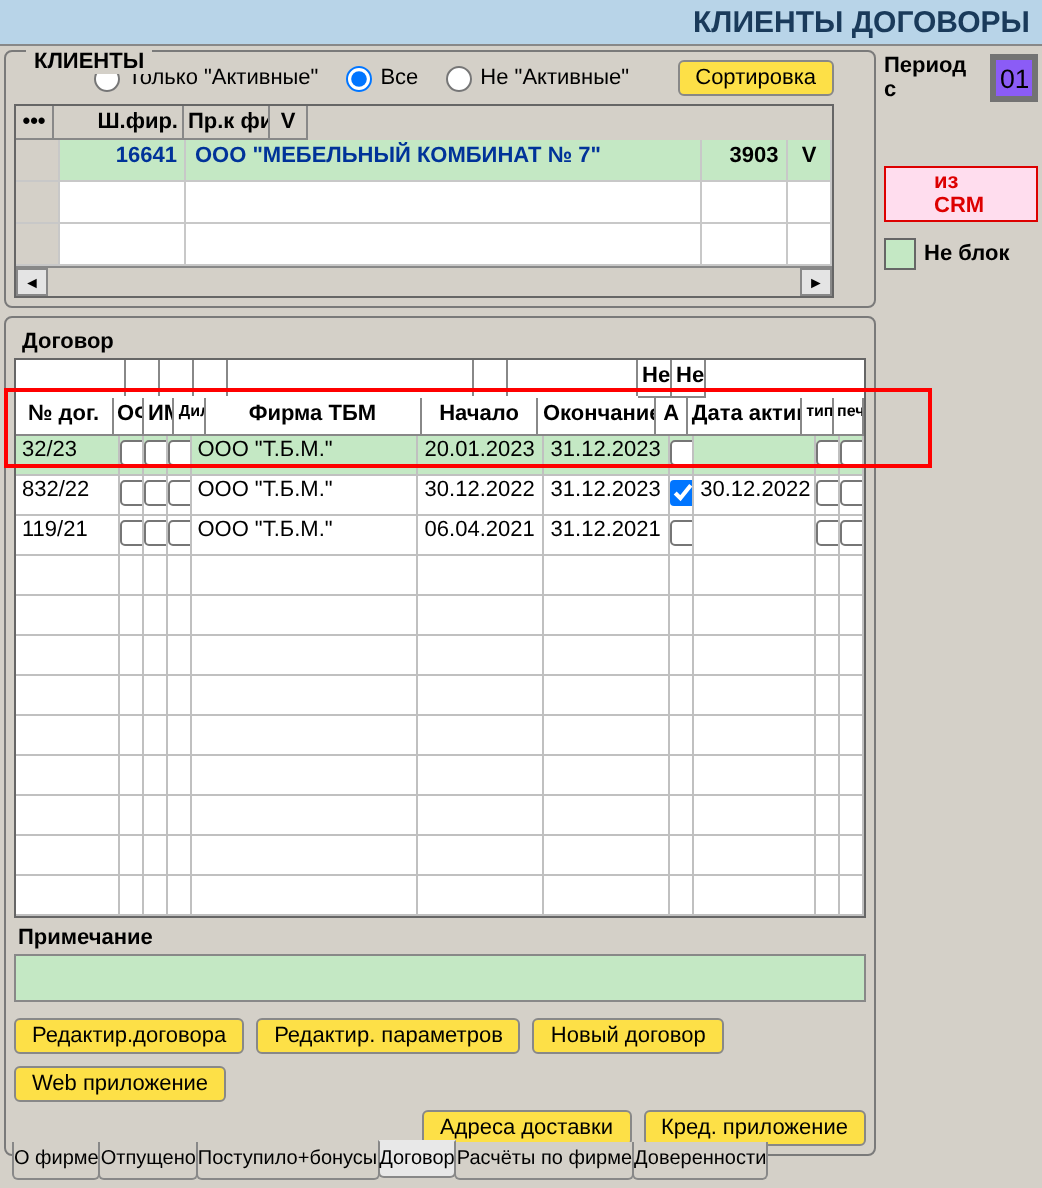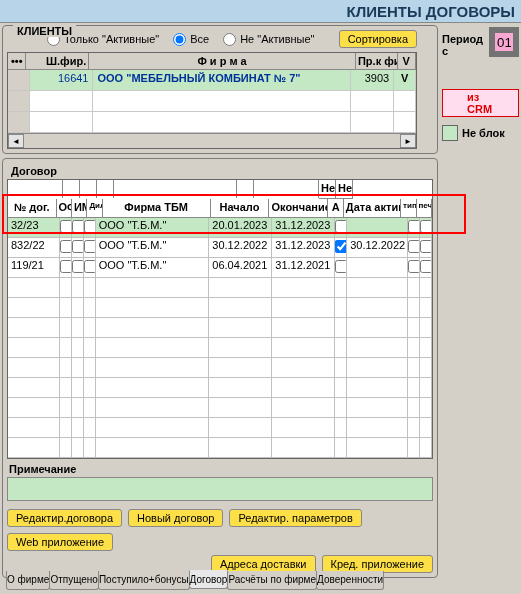--- a/index.html
+++ b/index.html
@@ -8,21 +8,21 @@
 .left{width:436px;padding:2px}
 .right{padding:4px 2px}
 .panel{border:1px solid #7a7a7a;border-radius:4px;background:#d4d0c8;position:relative;margin-bottom:4px;padding:18px 20px 4px 4px}
 .panel-title{position:absolute;top:-1px;left:10px;background:#d4d0c8;padding:0 4px;font-weight:bold;font-size:11px}
 .radio-row{display:flex;align-items:center;gap:2px;margin-top:-14px;margin-left:36px}
 .radio-row label{font-size:11px;margin-right:8px}
 .radio-row input{margin:0 2px 0 4px;vertical-align:middle}
 .sort-btn{margin-left:auto}
 .btn{background:#fde047;border:1px solid #888;border-radius:3px;padding:2px 8px;font-size:11px;cursor:pointer;font-family:inherit}
 .period-row{display:flex;align-items:flex-end;gap:4px;font-size:11px;font-weight:bold}
-.period-input{width:14px;height:16px;border:6px solid #737373;background:#f9a8d4}
+.period-input{width:14px;height:16px;border:3px solid #737373;background:#8b5cf6}
 .crm-btn{border:1.5px solid #d00;color:#d00;background:#fde;padding:1px 24px;font-size:11px;font-weight:bold;margin-top:32px;display:inline-block;cursor:pointer}
 .neblock{display:flex;align-items:center;gap:4px;margin-top:8px;font-size:11px;font-weight:bold}
 .neblock .cb{width:14px;height:14px;background:#c4e8c4;border:1px solid #666}
 .grid{border:1px solid #666;background:#fff}
 .ghead{display:flex;background:#d4d0c8}
 .gh{border-right:1px solid #888;border-bottom:1px solid #888;padding:2px 2px;font-size:11px;font-weight:bold;text-align:center;overflow:hidden;white-space:nowrap}
 .grow{display:flex;height:20px;border-bottom:1px solid #c8c8c8}
 .gc{border-right:1px solid #c8c8c8;padding:2px 4px;font-size:11px;overflow:hidden;white-space:nowrap}
 .grow.green .gc{background:#c4e8c4}
 .client-grid .c0{width:14px;background:#d4d0c8!important}
@@ -79,29 +79,28 @@
       <input type="radio" name="r" checked="" style="">
       <label>Все</label>
       <input type="radio" name="r" style="">
       <label>Не "Активные"</label>
       <button class="btn sort-btn">Сортировка</button>
     </div>
     <div class="grid client-grid" style="margin-top:4px">
       <div class="ghead">
         <div class="gh c0">•••</div>
         <div class="gh c1">Ш.фир.</div>
-        <div class="gh c2">Ф и р м а</div>
         <div class="gh c3">Пр.к фил.</div>
         <div class="gh c4">V</div>
       </div>
       <div class="grow green">
         <div class="gc c0"></div>
-        <div class="gc c1" style="color:#003399;font-weight:normal">16641</div>
+        <div class="gc c1" style="color:#003399;font-weight:bold">16641</div>
         <div class="gc c2" style="color:#003399;font-weight:bold">ООО "МЕБЕЛЬНЫЙ КОМБИНАТ № 7"</div>
-        <div class="gc c3" style="font-weight:normal">3903</div>
+        <div class="gc c3" style="font-weight:bold">3903</div>
         <div class="gc c4" style="font-weight:bold">V</div>
       </div>
       <div class="grow">
             <div class="gc c0"></div>
             <div class="gc c1"></div>
             <div class="gc c2"></div>
             <div class="gc c3"></div>
             <div class="gc c4"></div>
           </div>
       <div class="grow">
@@ -303,22 +302,22 @@
               <div class="cc d8"></div>
               <div class="cc d9 ck"></div>
               <div class="cc d10 ck"></div>
             </div>
           </div>
     </div>
     <div class="note-label">Примечание</div>
     <div class="note-box"></div>
     <div class="btn-row">
       <button class="btn">Редактир.договора</button>
+      <button class="btn">Редактир. параметров</button>
       <button class="btn">Новый договор</button>
-      <button class="btn">Редактир. параметров</button>
       <button class="btn">Web приложение</button>
     </div>
     <div class="btn-row2">
       <button class="btn">Адреса доставки</button>
       <button class="btn">Кред. приложение</button>
     </div>
   </div>
  </div>
 
  <div class="right">

